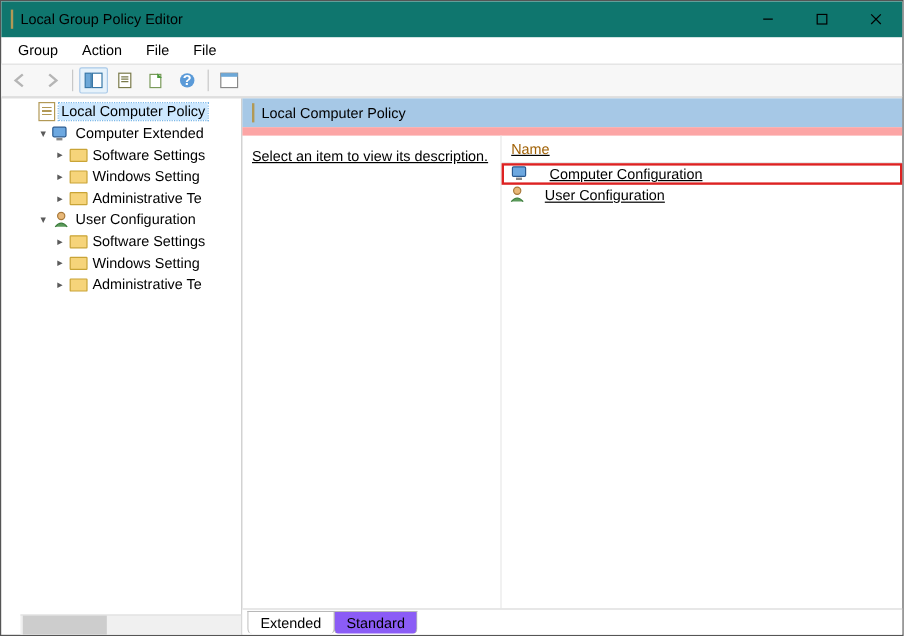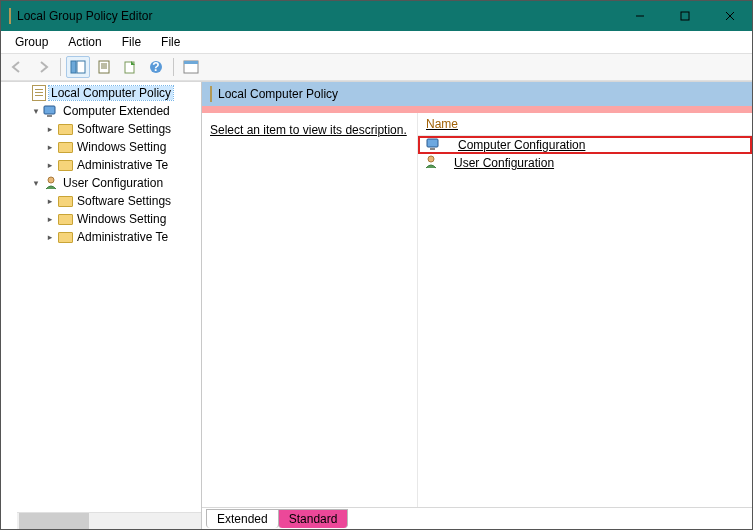--- a/index.html
+++ b/index.html
@@ -31,21 +31,21 @@
 .ind3 { padding-left: 26px; }
 .rightpane { flex: 1; display: flex; flex-direction: column; }
 .rheader { background: #a6c8e6; padding: 5px 8px; display: flex; align-items: center; gap: 6px; font-size: 14px; }
 .rbody { flex: 1; display: flex; border-top: 7px solid #fca5a5; text-decoration: underline; }
 .descpanel { width: 215px; padding: 10px 8px; }
 .listpanel { flex: 1; border-left: 1px solid #e8e8e8; }
 .listhead { padding: 4px 8px; border-bottom: 1px solid #e8e8e8; color: #a16207; }
 .listrow { display: flex; align-items: center; padding: 1px 6px; height: 18px; gap: 16px; }
 .listrow.hl { border: 2px solid #d22; }
 .tabs { height: 22px; display: flex; align-items: flex-start; padding-left: 4px; border-top: 1px solid #d8d8d8; background: #fff; }
-.tab { border: 1px solid #b8b8b8; border-bottom: none; padding: 2px 10px; margin-right: -1px; background: #ec4899; border-radius: 0 0 4px 4px; transform: translateY(1px); }
+.tab { border: 1px solid #b8b8b8; border-bottom: none; padding: 2px 10px; margin-right: -1px; background: #8b5cf6; border-radius: 0 0 4px 4px; transform: translateY(1px); }
 .tab.active { background: #fff; }
 
 .ico-doc { width:14px; height:16px; background: linear-gradient(#fff,#fff); border:1px solid #b29956; position:relative; }
 .ico-doc::after { content:""; position:absolute; left:2px; right:2px; top:3px; height:8px; background: repeating-linear-gradient(#b29956 0 1px, transparent 1px 3px); }
 .ico-folder { width:15px; height:11px; background:#f6d47a; border:1px solid #c9a436; border-radius:1px; }
 .ico-comp { }
 .ico-user { }
 </style>
 </head>
 <body>

